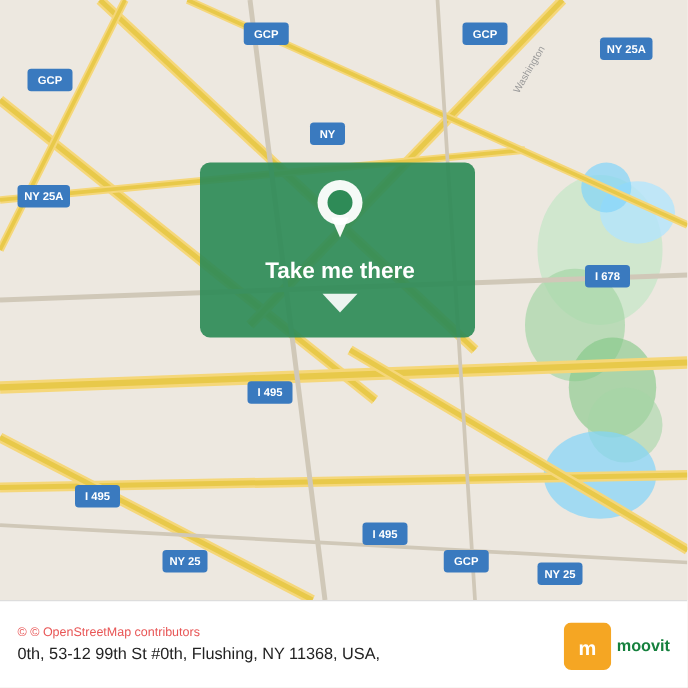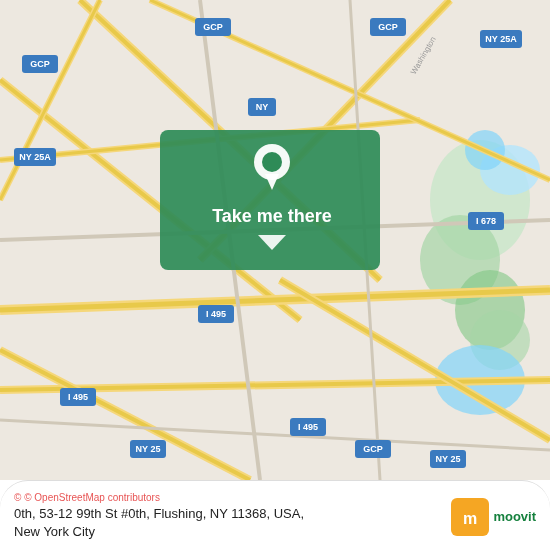--- a/index.html
+++ b/index.html
@@ -31,21 +31,20 @@
     
     #bottom-bar {
       width: 550px;
       height: 70px;
       background: white;
       display: flex;
       align-items: center;
       justify-content: space-between;
       padding: 6px 14px 4px 14px;
       border-top: 1px solid #ddd;
-      border-radius: 28px;
     }
 
     #bottom-left {
       display: flex;
       flex-direction: column;
       justify-content: center;
       flex: 1;
     }
 
     #osm-attribution {
@@ -189,21 +188,20 @@
 </div>
 
 <div id="bottom-bar">
   <div id="bottom-left">
     <div id="osm-attribution">
       <span>©</span>
       <span style="color:#e85555; cursor:pointer;">© OpenStreetMap contributors</span>
     </div>
     <div id="address-text">
       <span>0th, 53-12 99th St #0th, Flushing, NY 11368, USA,</span><br>
-      <span>New York City</span>
     </div>
   </div>
   <div id="moovit-logo">
 
     <svg id="moovit-icon" viewBox="0 0 38 38" xmlns="http://www.w3.org/2000/svg">
       <rect width="38" height="38" rx="6" fill="#f5a623"></rect>
       <text x="19" y="26" text-anchor="middle" fill="white" font-size="16" font-weight="bold">m</text>
     </svg>
     <span id="moovit-text">moovit</span>
   </div>

